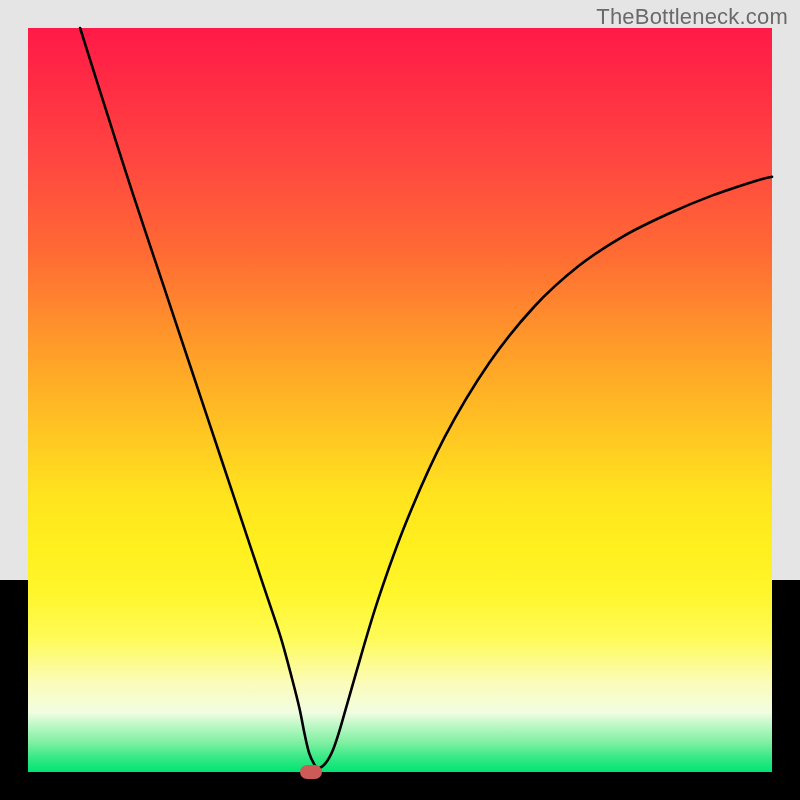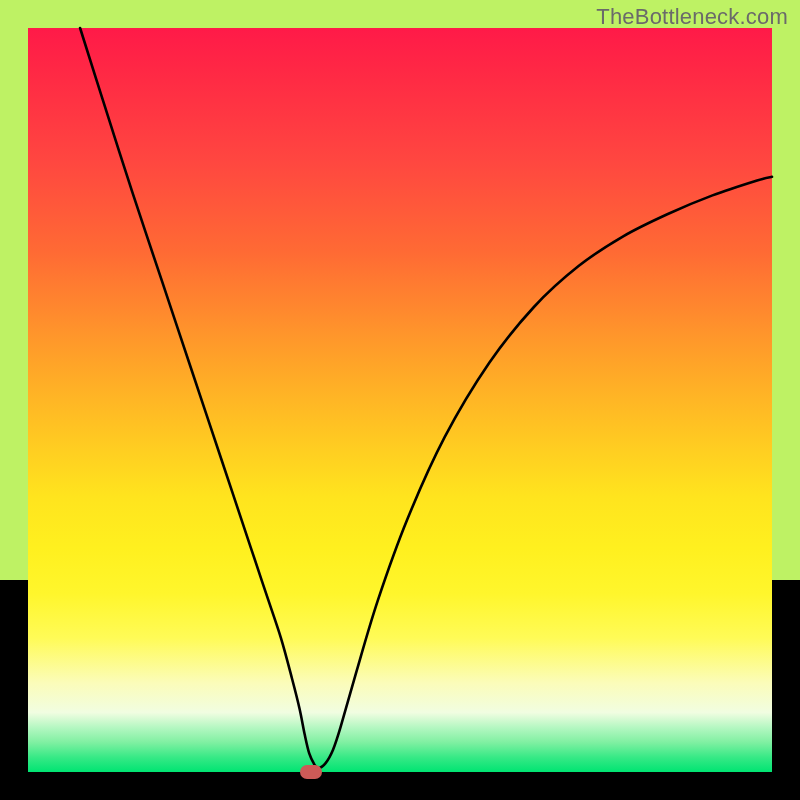--- a/index.html
+++ b/index.html
@@ -8,21 +8,21 @@
     width: 800px;
     height: 800px;
     background: #000;
     overflow: hidden;
     font-family: Arial, Helvetica, sans-serif;
   }
   .frame {
     position: relative;
     width: 800px;
     height: 580px;
-    background: #bef264;
+    background: #e5e5e5;
   }
   .watermark {
     position: absolute;
     top: 4px;
     right: 12px;
     color: #6a6a6a;
     font-size: 22px;
     font-weight: 500;
     letter-spacing: 0.2px;
     z-index: 10;

